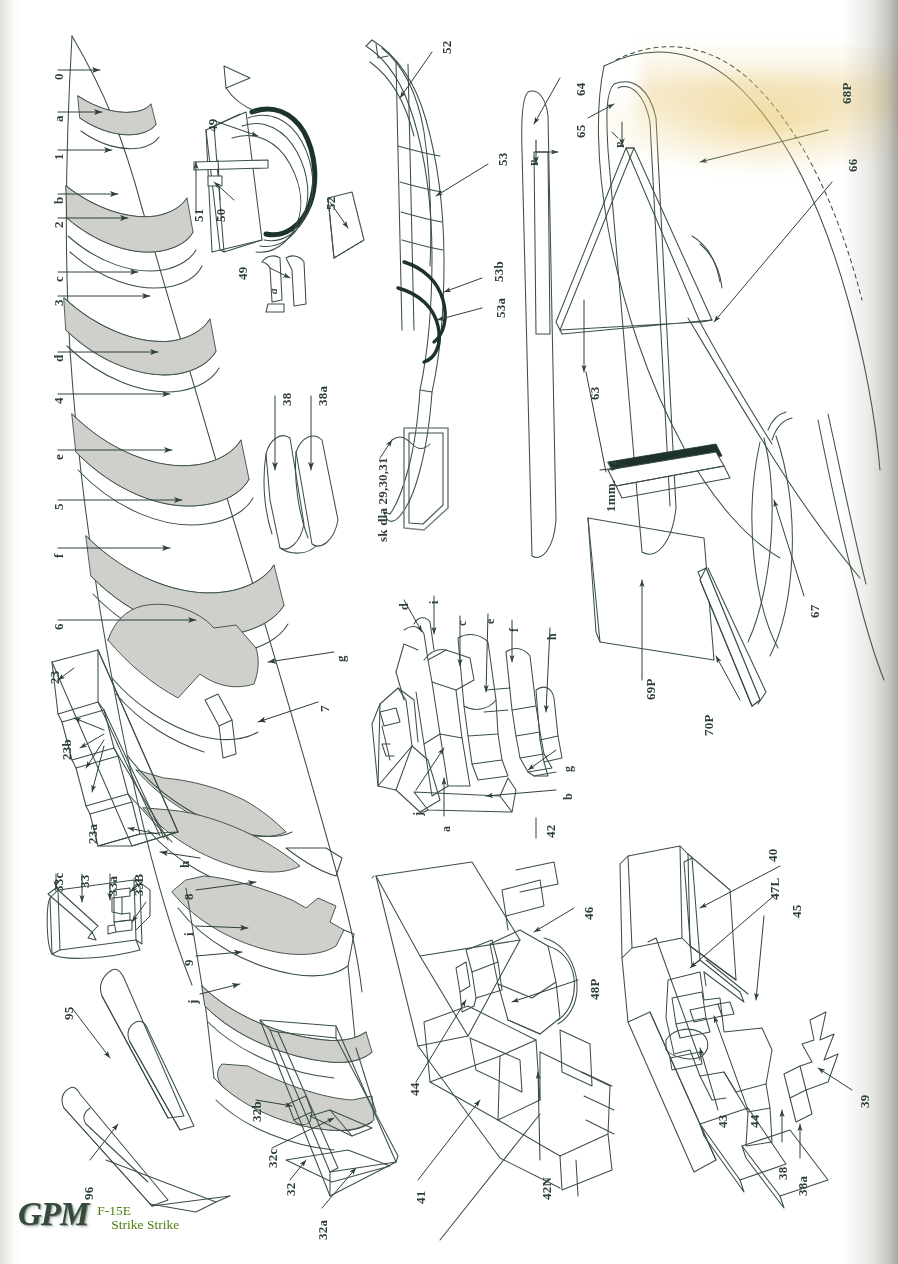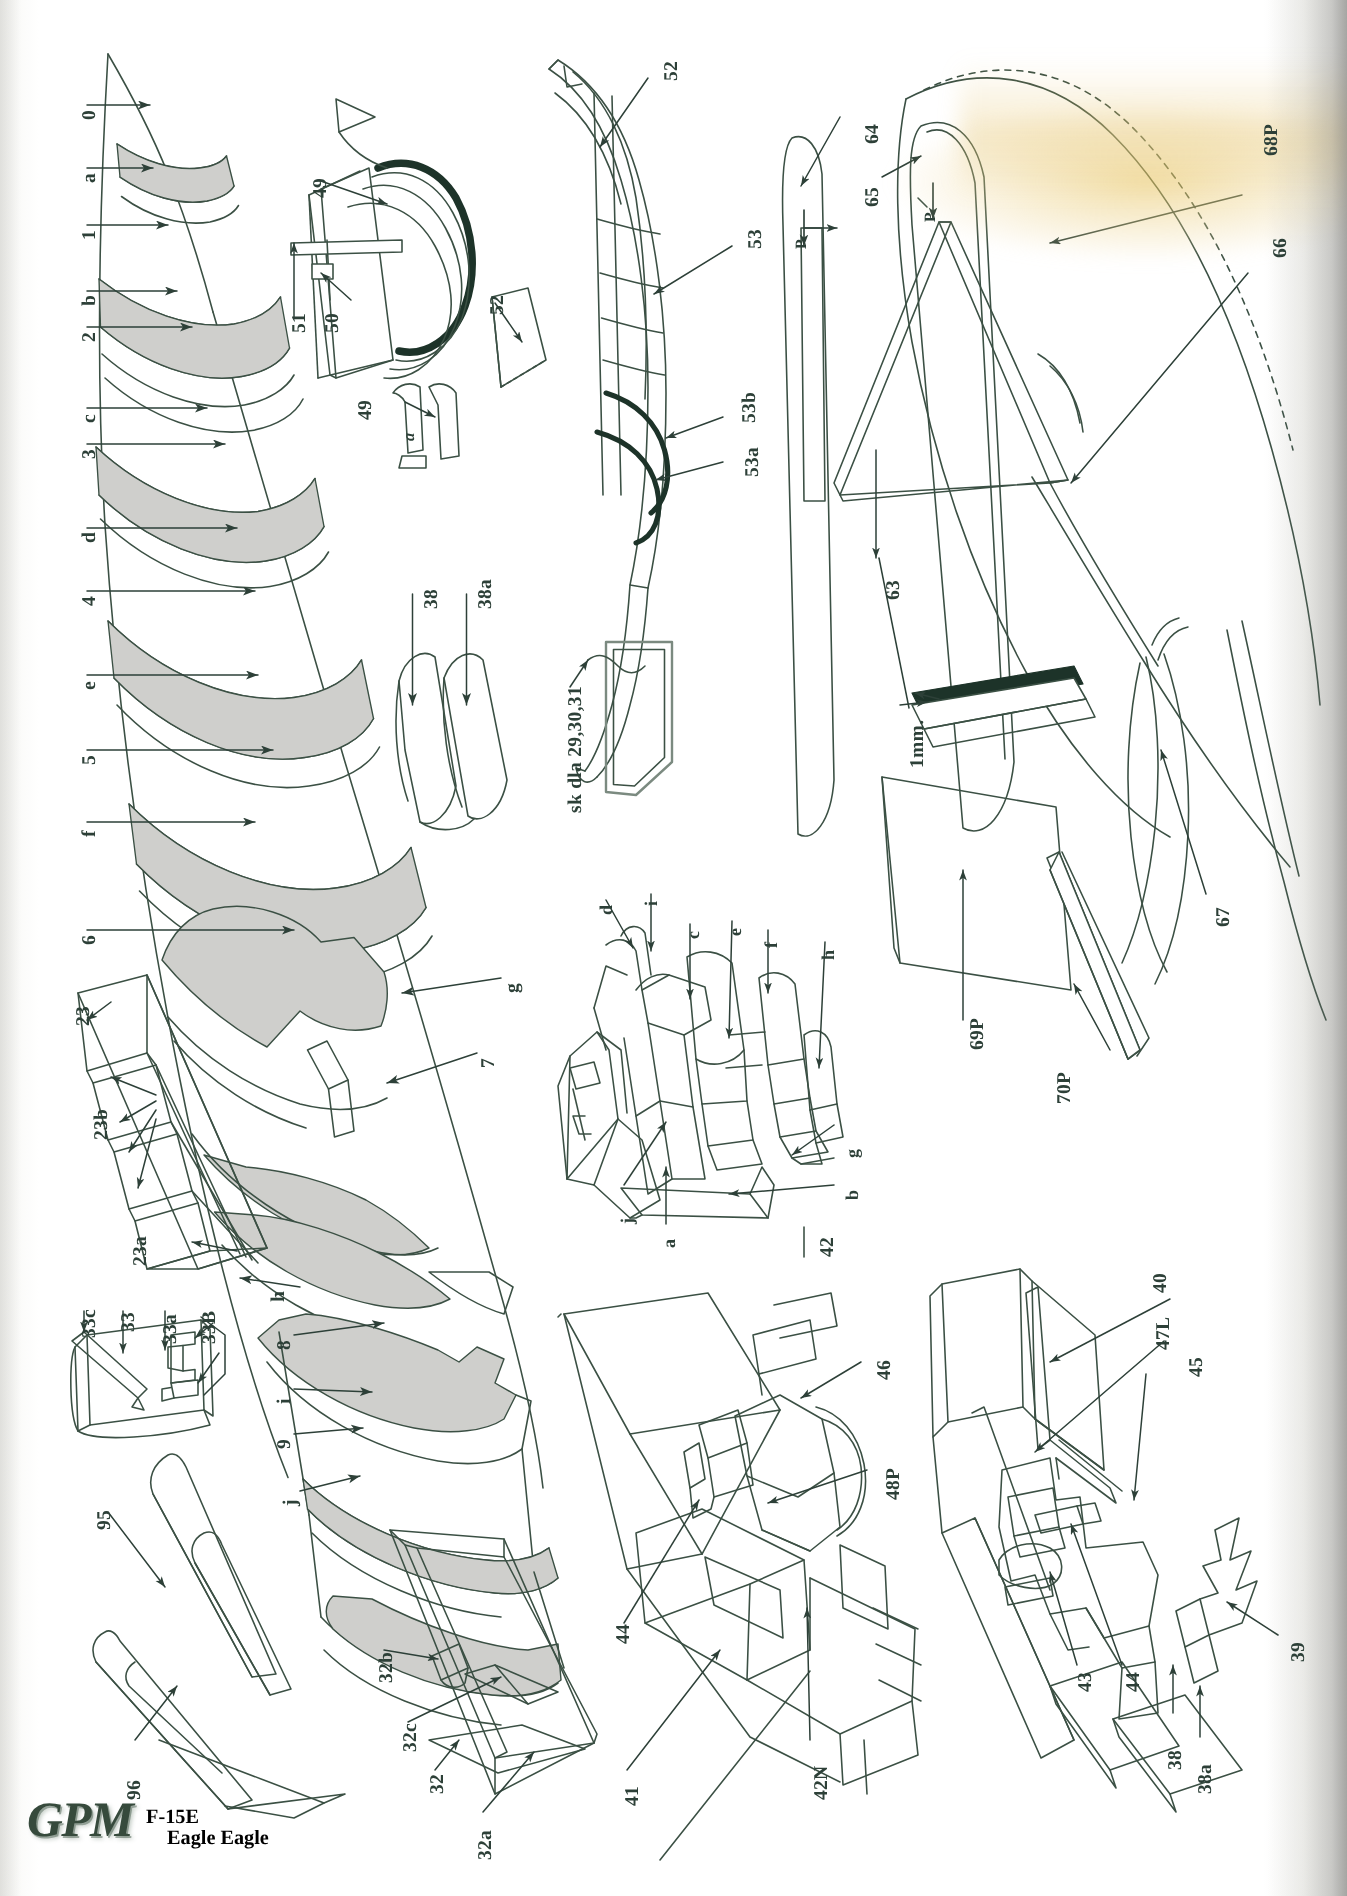--- a/index.html
+++ b/index.html
@@ -48,21 +48,21 @@
   .ital{font-style:italic;font-weight:700;}
 
   
   #footer{position:absolute;left:18px;top:1196px;display:flex;align-items:flex-start;}
   #gpm-logo{
     font-family:"Liberation Serif", serif;
     font-style:italic;font-weight:700;font-size:33px;
     color:#364a3c;letter-spacing:-1px;
     text-shadow:1px 1px 0 rgba(90,110,95,.55), 2px 2px 3px rgba(120,140,125,.45);
   }
-  #model-name{margin-left:9px;margin-top:8px;font-size:13.5px;font-weight:700;line-height:1.07;color:#000000;}
+  #model-name{margin-left:9px;margin-top:8px;font-size:13.5px;font-weight:400;line-height:1.07;color:#4d7c0f;}
   #model-name .l2{margin-left:14px;}
 </style>
 </head>
 <body>
 
 <div id="sheet">
   <div id="paper-base"></div>
 
   <svg class="art" viewBox="0 0 898 1264" xmlns="http://www.w3.org/2000/svg">
     <defs>
@@ -674,16 +674,16 @@
   <div class="lbl rot s13" style="left:748px;top:1128px">44</div>
   <div class="lbl rot s13" style="left:716px;top:1128px">43</div>
   <div class="lbl rot s13" style="left:776px;top:1180px">38</div>
   <div class="lbl rot s13" style="left:796px;top:1196px">38a</div>
   <div class="lbl rot s13" style="left:858px;top:1108px">39</div>
 
   <div id="footer">
     <div id="gpm-logo">GPM</div>
     <div id="model-name">
       <div class="l1">F-15E</div>
-      <div class="l2">Eagle Eagle</div>
+      <div class="l2">Strike Strike</div>
     </div>
   </div>
 </div>
 
 </body></html>

